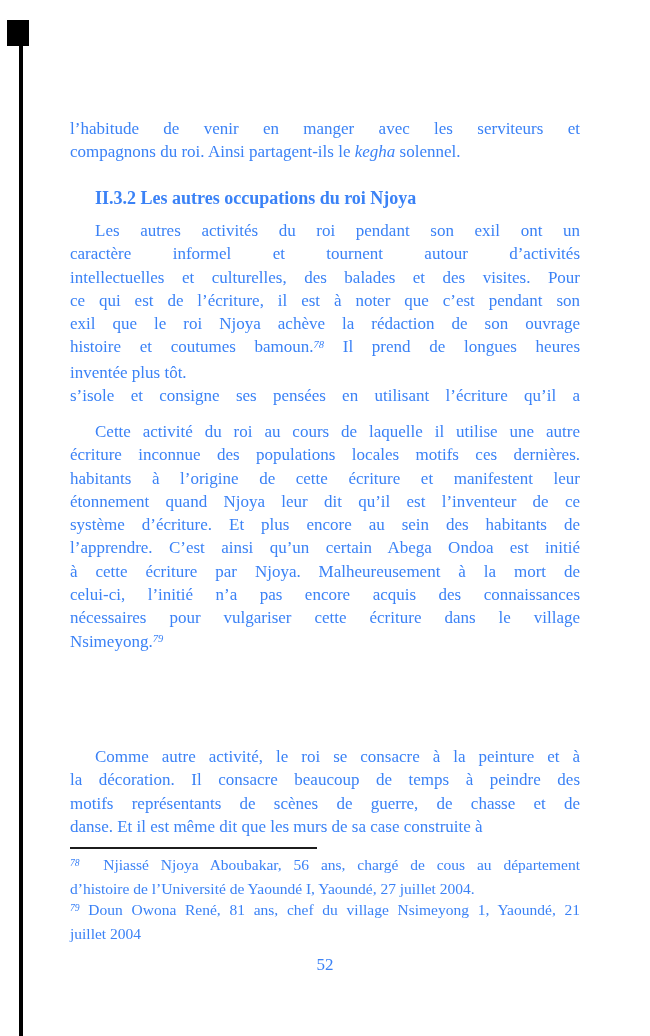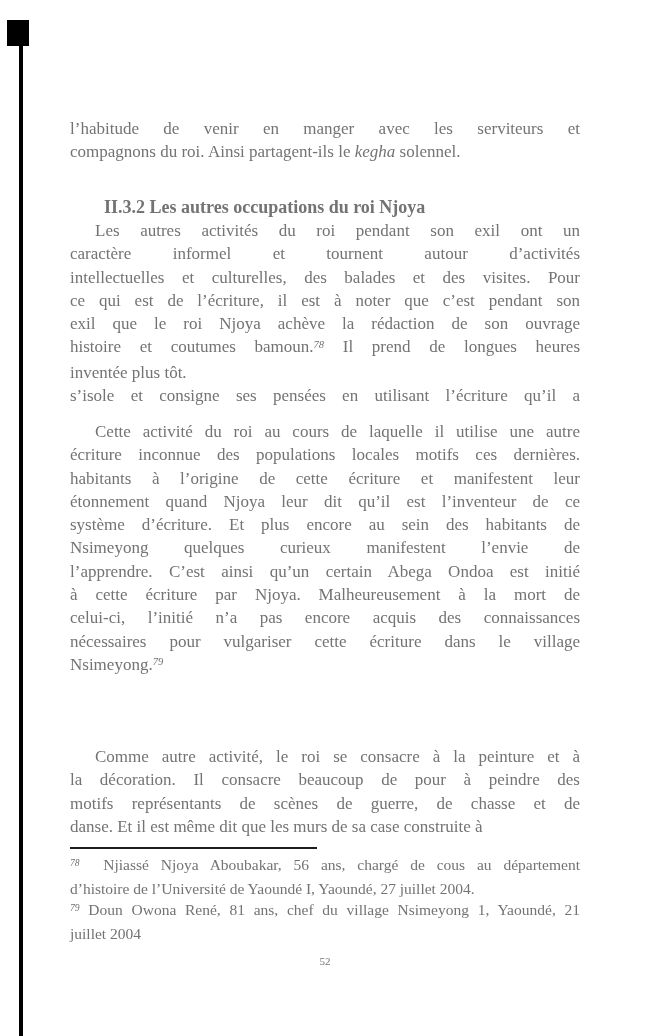--- a/index.html
+++ b/index.html
@@ -2,38 +2,38 @@
 <html><head>
 <meta charset="utf-8">
 <style>
   html,body { margin:0; padding:0; }
   .page {
     position:relative;
     width:650px; height:1036px;
     background:#ffffff;
     overflow:hidden;
     font-family:"Liberation Serif","DejaVu Serif",serif;
-    color:#737373;
+    color:#3b82f6;
   }
   .artifact-square { position:absolute; left:7px; top:20px; width:22px; height:26px; background:#000; }
   .artifact-line   { position:absolute; left:19px; top:44px; width:4px; height:992px; background:#000; }
   .block { position:absolute; left:70px; width:510px; }
   .body-para { font-size:17px; line-height:23.3px; }
   #para-0 { top:117px; }
   .heading {
     position:absolute; left:70px; width:510px; top:187px;
-    margin:9px; padding-left:25px;
+    margin:0; padding-left:25px;
     font-size:18px; font-weight:bold; line-height:22px;
   }
   #para-1 { top:219px; }
   #para-2 { top:420px; }
   #para-3 { top:745px; }
   .fnrule { position:absolute; left:70px; top:847px; width:247px; height:0; border-top:2px solid #1c1c1c; }
   .footnotes { top:854px; font-size:15.5px; line-height:21.5px; }
-  .pagenum { position:absolute; left:0; top:955px; width:650px; text-align:center; font-size:11px; }
+  .pagenum { position:absolute; left:0; top:955px; width:650px; text-align:center; font-size:17px; }
   .tline { white-space:normal; }
   .jline { text-align:justify; text-align-last:justify; text-justify:inter-word; }
   .lline { text-align:left; text-align-last:left; }
   .indent { text-indent:25px; }
   .it { font-style:italic; }
   .sup { font-size:0.62em; font-style:italic; position:relative; top:-0.45em; }
 </style>
 </head>
 <body>
 
@@ -57,30 +57,29 @@
       <div class="tline jline"><span>histoire et coutumes bamoun.</span><span class="sup">78</span><span> Il prend de longues heures</span></div>
       <div class="tline lline"><span>inventée plus tôt.</span></div>
       <div class="tline jline"><span>s’isole et consigne ses pensées en utilisant l’écriture qu’il a</span></div>
     </div>
   <div class="block body-para" id="para-2">
       <div class="tline jline indent"><span>Cette activité du roi au cours de laquelle il utilise une autre</span></div>
       <div class="tline jline"><span>écriture inconnue des populations locales motifs ces dernières.</span></div>
       <div class="tline jline"><span>habitants à l’origine de cette écriture et manifestent leur</span></div>
       <div class="tline jline"><span>étonnement quand Njoya leur dit qu’il est l’inventeur de ce</span></div>
       <div class="tline jline"><span>système d’écriture. Et plus encore au sein des habitants de</span></div>
-      <div class="tline jline"><span>Nsimeyong quelques curieux manifestent l’envie de</span></div>
       <div class="tline jline"><span>l’apprendre. C’est ainsi qu’un certain Abega Ondoa est initié</span></div>
       <div class="tline jline"><span>à cette écriture par Njoya. Malheureusement à la mort de</span></div>
       <div class="tline jline"><span>celui-ci, l’initié n’a pas encore acquis des connaissances</span></div>
       <div class="tline jline"><span>nécessaires pour vulgariser cette écriture dans le village</span></div>
       <div class="tline lline"><span>Nsimeyong.</span><span class="sup">79</span></div>
     </div>
   <div class="block body-para" id="para-3">
       <div class="tline jline indent"><span>Comme autre activité, le roi se consacre à la peinture et à</span></div>
-      <div class="tline jline"><span>la décoration. Il consacre beaucoup de pour à peindre des</span></div>
+      <div class="tline jline"><span>la décoration. Il consacre beaucoup de temps à peindre des</span></div>
       <div class="tline jline"><span>motifs représentants de scènes de guerre, de chasse et de</span></div>
       <div class="tline lline"><span>danse. Et il est même dit que les murs de sa case construite à</span></div>
     </div>
 
   <div class="fnrule"></div>
   <div class="block footnotes" id="footnotes">
       <div class="tline jline"><span class="sup">78</span><span>&nbsp; Njiassé Njoya Aboubakar, 56 ans, chargé de cous au département</span></div>
       <div class="tline lline"><span>d’histoire de l’Université de Yaoundé I, Yaoundé, 27 juillet 2004.</span></div>
       <div class="tline jline"><span class="sup">79</span><span> Doun Owona René, 81 ans, chef du village Nsimeyong 1, Yaoundé, 21</span></div>
       <div class="tline lline"><span>juillet 2004</span></div>

